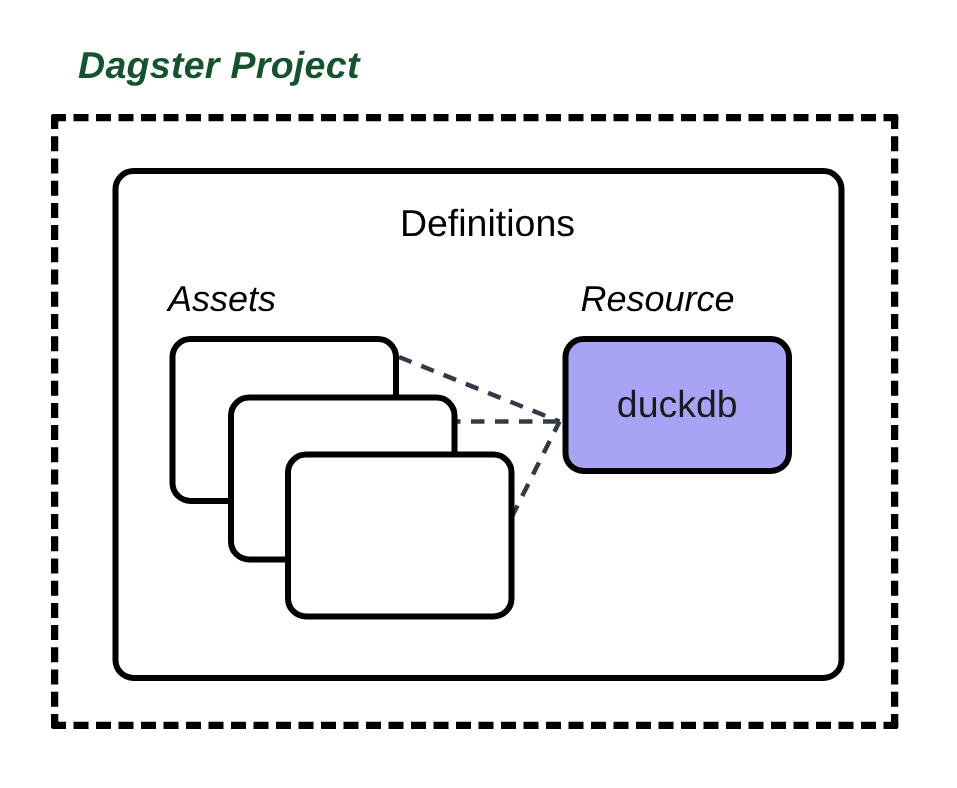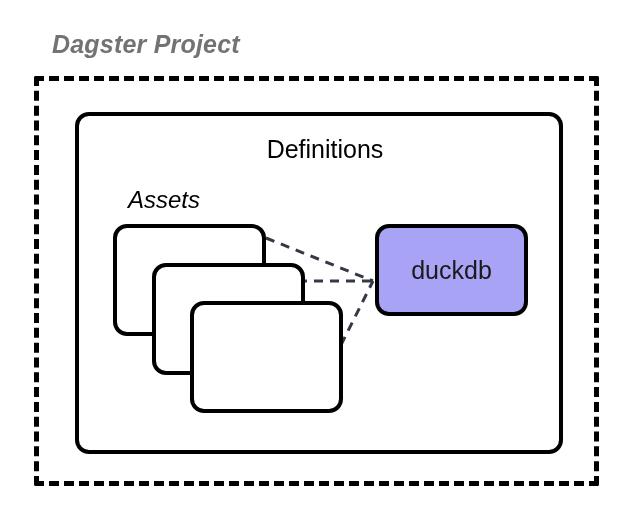--- a/index.html
+++ b/index.html
@@ -30,21 +30,21 @@
     box-sizing: border-box;
     background: transparent;
   }
   .project-title {
     position: absolute;
     left: 52px;
     top: 30px;
     font-size: 25px;
     font-style: italic;
     font-weight: 700;
-    color: #737373;
+    color: #14532d;
     letter-spacing: 0.2px;
     white-space: nowrap;
   }
 
   
   .definitions-box {
     position: absolute;
     left: 75px;
     top: 112px;
     width: 488px;
@@ -68,21 +68,21 @@
 
   
   .group-label {
     position: absolute;
     font-size: 24px;
     font-style: italic;
     font-weight: 400;
     color: #000000;
     white-space: nowrap;
   }
-  .label-assets { left: 128px; top: 186px; }
+  .label-assets { left: 112px; top: 186px; }
   .label-resource { left: 387px; top: 186px; }
 
   
   .asset-card {
     position: absolute;
     width: 153px;
     height: 112px;
     border: 4.5px solid #000000;
     border-radius: 14px;
     box-sizing: border-box;
@@ -134,20 +134,21 @@
   <div class="project-title">Dagster Project</div>
 
   <div class="project-box"></div>
 
   <div class="definitions-box"></div>
 
   <div class="definitions-title">Definitions</div>
 
   <div class="group-label label-assets">Assets</div>
 
+  <div class="group-label label-resource">Resource</div>
 
   <svg class="connectors" width="638" height="525" viewBox="0 0 638 525">
     <line x1="266" y1="238" x2="373" y2="281" stroke="#333a45" stroke-width="3" stroke-dasharray="9,7"></line>
     <line x1="266" y1="281" x2="373" y2="281" stroke="#333a45" stroke-width="3" stroke-dasharray="9,7"></line>
     <line x1="341" y1="345" x2="373" y2="281" stroke="#333a45" stroke-width="3" stroke-dasharray="9,7"></line>
   </svg>
 
   <div class="asset-card asset-card-1">
     <span></span>
   </div>

